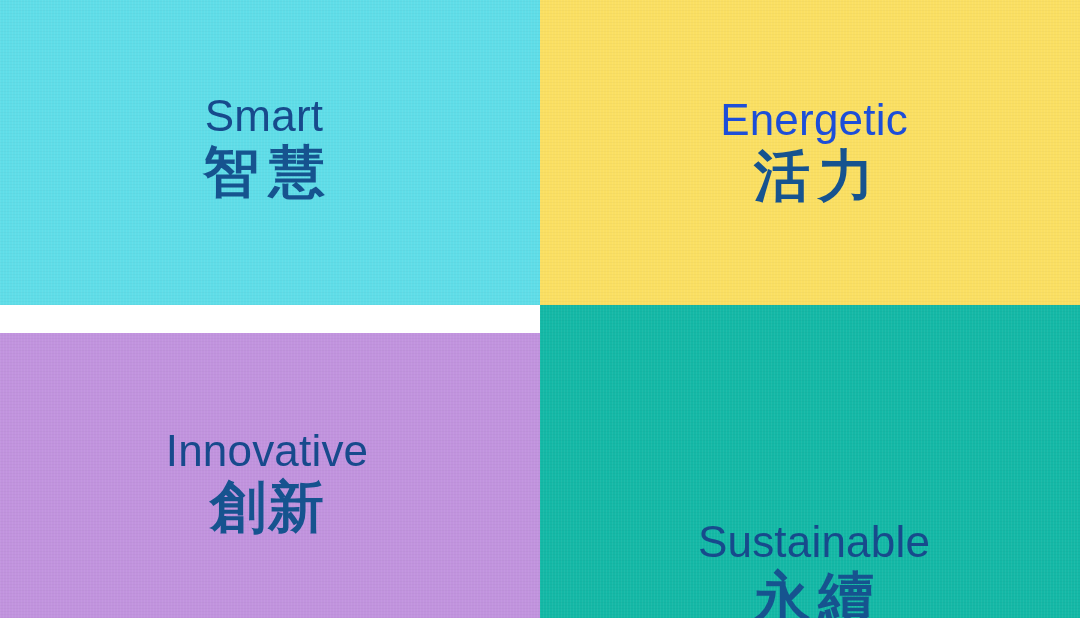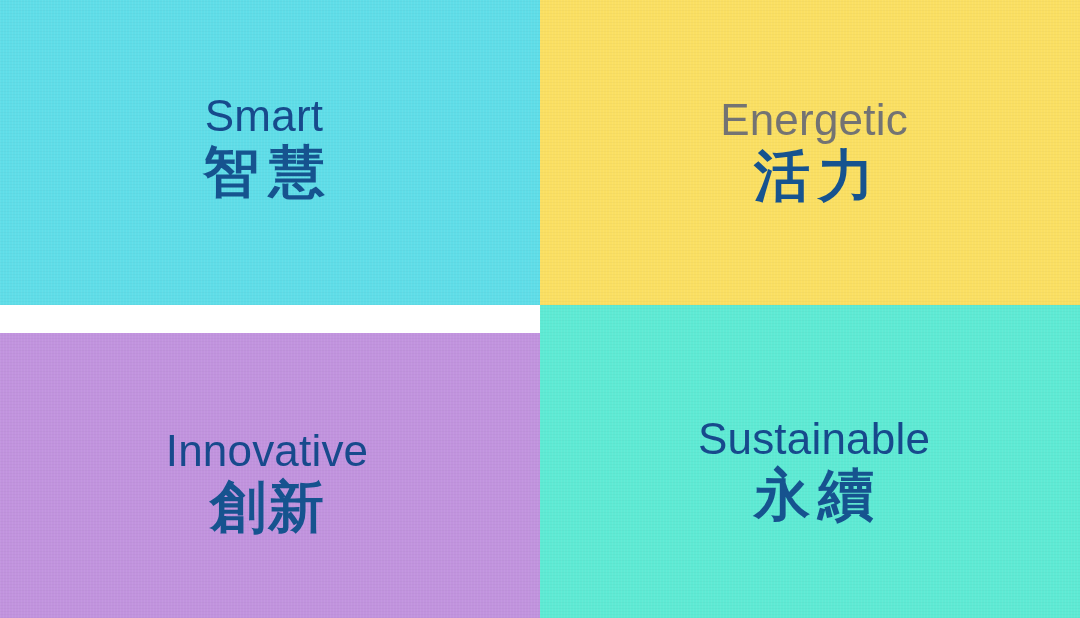--- a/index.html
+++ b/index.html
@@ -105,32 +105,32 @@
 
   <div class="quadrant q-smart" style="background: rgb(95, 221, 232);">
     <div class="text-block">
       <span class="label-en" style="color: rgb(23, 74, 140);">Smart</span>
       <span class="label-zh" style="color: rgb(22, 83, 143);">智慧</span>
     </div>
   </div>
 
   <div class="quadrant q-energetic" style="background: rgb(250, 223, 98);">
     <div class="text-block">
-      <span class="label-en" style="color: #737373;">Energetic</span>
+      <span class="label-en" style="color: #1d4ed8;">Energetic</span>
       <span class="label-zh" style="color: rgb(22, 83, 143);">活力</span>
     </div>
   </div>
 
   <div class="quadrant q-innovative" style="background: rgb(193, 147, 222);">
     <div class="text-block">
       <span class="label-en" style="color: rgb(23, 74, 140);">Innovative</span>
       <span class="label-zh" style="color: rgb(22, 83, 143);">創新</span>
     </div>
   </div>
 
-  <div class="quadrant q-sustainable" style="background: #5eead4;">
+  <div class="quadrant q-sustainable" style="background: #14b8a6; align-items: flex-end;">
     <div class="text-block">
       <span class="label-en" style="color: rgb(23, 74, 140);">Sustainable</span>
       <span class="label-zh" style="color: rgb(22, 83, 143);">永續</span>
     </div>
   </div>
 
 </div>
 
 </body></html>

